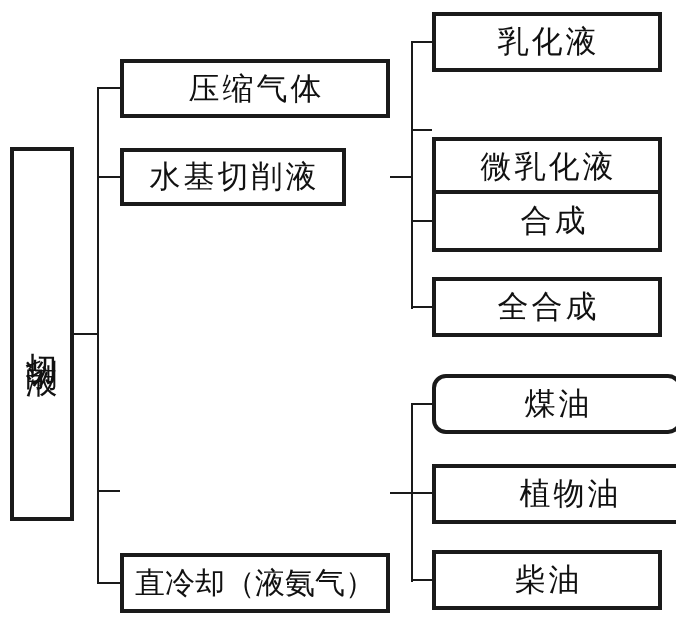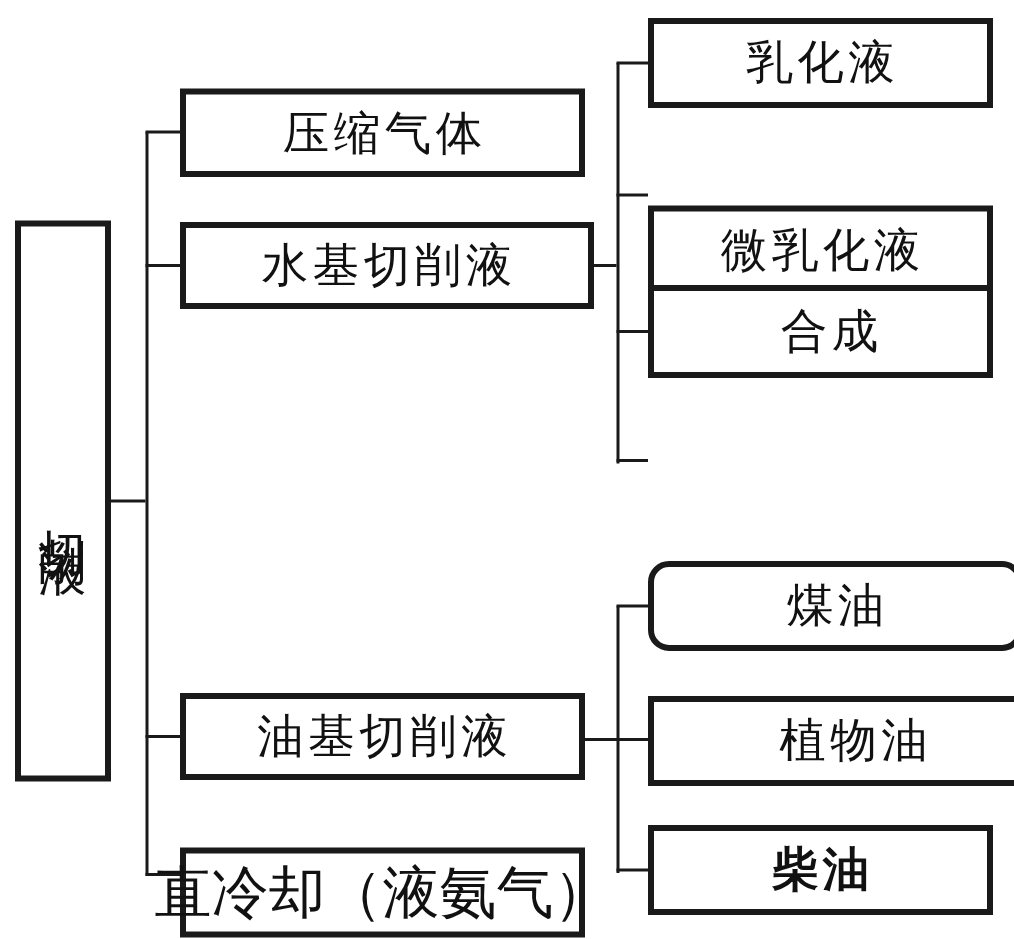--- a/index.html
+++ b/index.html
@@ -23,43 +23,43 @@
     border:4px solid var(--border);
     background:var(--bg);
     display:flex;
     align-items:center;
     justify-content:center;
     font-size:31px;
     letter-spacing:3px;
     text-indent:3px; 
     white-space:nowrap;
   }
-  .box.tight{letter-spacing:0;text-indent:0;font-size:38px;margin-top:12px;}
+  .box.tight{letter-spacing:0;text-indent:0;font-size:30px;}
   .root-box{
     left:10px;top:147px;width:64px;height:374px;
   }
   .root-box .vtext{
     writing-mode:vertical-rl;
     letter-spacing:6px;
     font-size:32px;
     line-height:1;
   }
   
   .n-compressed {left:120px;top:59px; width:270px;height:59px;}
-  .n-water      {left:120px;top:148px;width:276px;height:58px;}
+  .n-water      {left:120px;top:148px;width:226px;height:58px;}
   .n-oil        {left:120px;top:462px;width:270px;height:58px;}
   .n-direct     {left:120px;top:553px;width:270px;height:60px;}
   
   .n-emulsion      {left:432px;top:12px; width:230px;height:60px;}
   .n-microemulsion {left:432px;top:100px;width:230px;height:60px;margin-top:37px;}
   .n-synthetic     {left:432px;top:190px;width:230px;height:62px;padding-left:12px;}
   .n-fullsynthetic {left:432px;top:277px;width:230px;height:60px;}
   .n-kerosene      {left:432px;top:374px;width:250px;height:60px;border-radius:14px;}
   .n-vegetable     {left:432px;top:464px;width:274px;height:60px;}
-  .n-diesel        {left:432px;top:550px;width:230px;height:60px;font-weight:bold;}
+  .n-diesel        {left:432px;top:550px;width:230px;height:60px;}
 
   .vline,.hline{position:absolute;background:var(--line);}
   .vline{width:2px;}
   .hline{height:2px;}
 
   
   .t1        {left:97px; top:88px;  height:496px;}
   .s-root    {left:74px; top:333px; width:23px;}
   .s-comp    {left:97px; top:87px;  width:23px;}
   .s-water   {left:97px; top:176px; width:23px;}
@@ -105,35 +105,35 @@
   <div class="box root-box">
     <span class="vtext">切削液</span>
   </div>
 
   <div class="box n-compressed">
     <span>压缩气体</span>
   </div>
   <div class="box n-water">
     <span>水基切削液</span>
   </div>
-  <div class="box n-oil">
-    <span>油基切削液</span>
-  </div>
   <div class="box n-direct tight">
     <span>直冷却（液氨气）</span>
   </div>
 
   <div class="box n-emulsion">
     <span>乳化液</span>
   </div>
   <div class="box n-microemulsion">
     <span>微乳化液</span>
   </div>
   <div class="box n-synthetic">
     <span>合成</span>
+  </div>
+  <div class="box n-fullsynthetic">
+    <span>全合成</span>
   </div>
 
   <div class="box n-kerosene">
     <span>煤油</span>
   </div>
   <div class="box n-vegetable">
     <span>植物油</span>
   </div>
   <div class="box n-diesel">
     <span>柴油</span>

